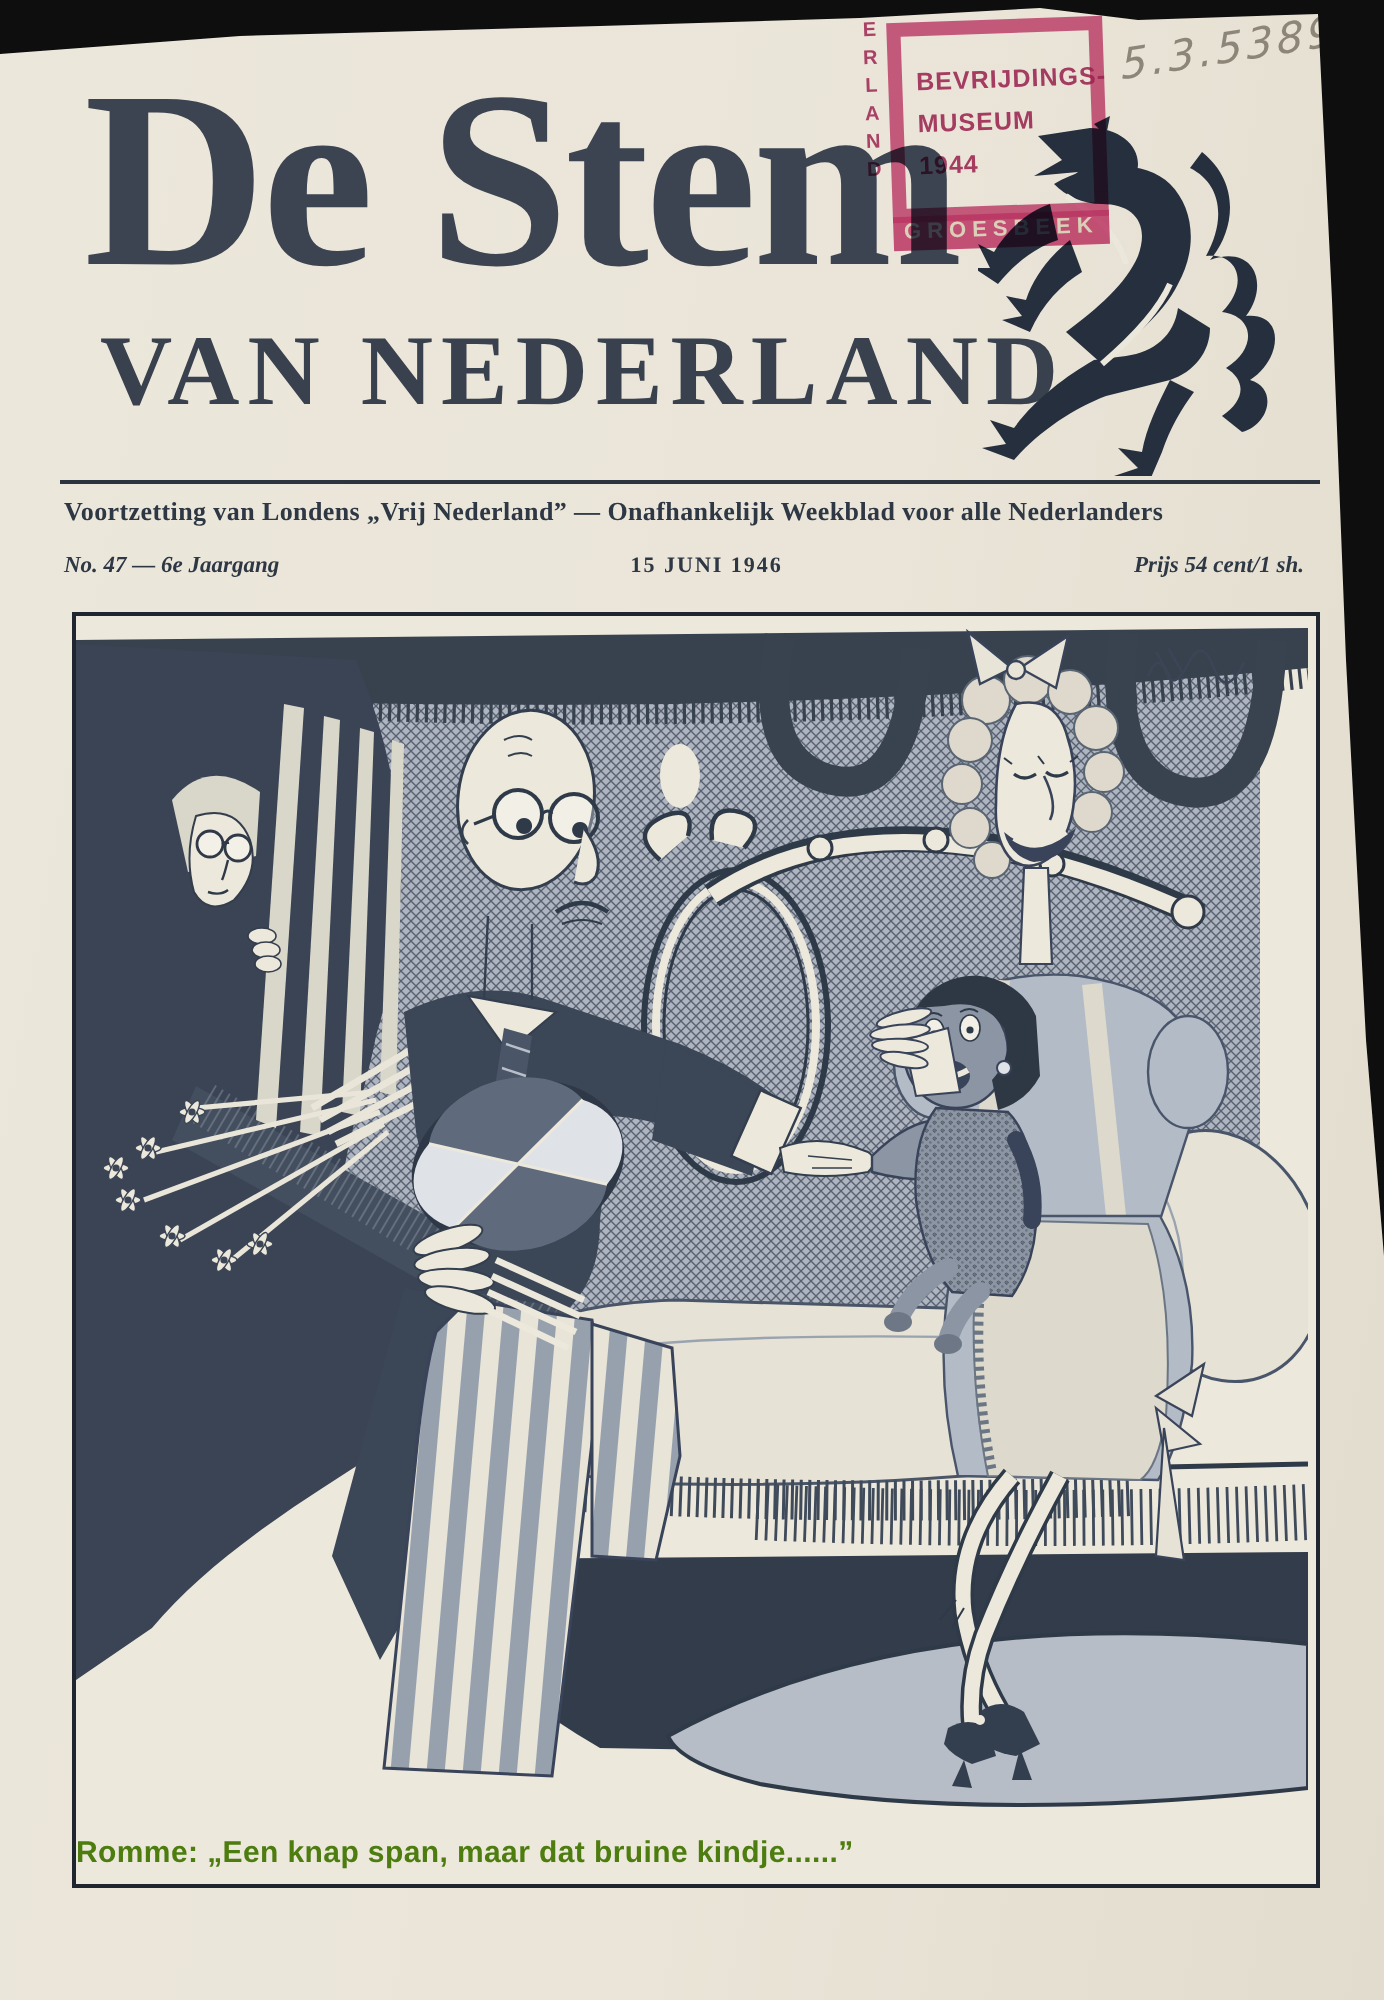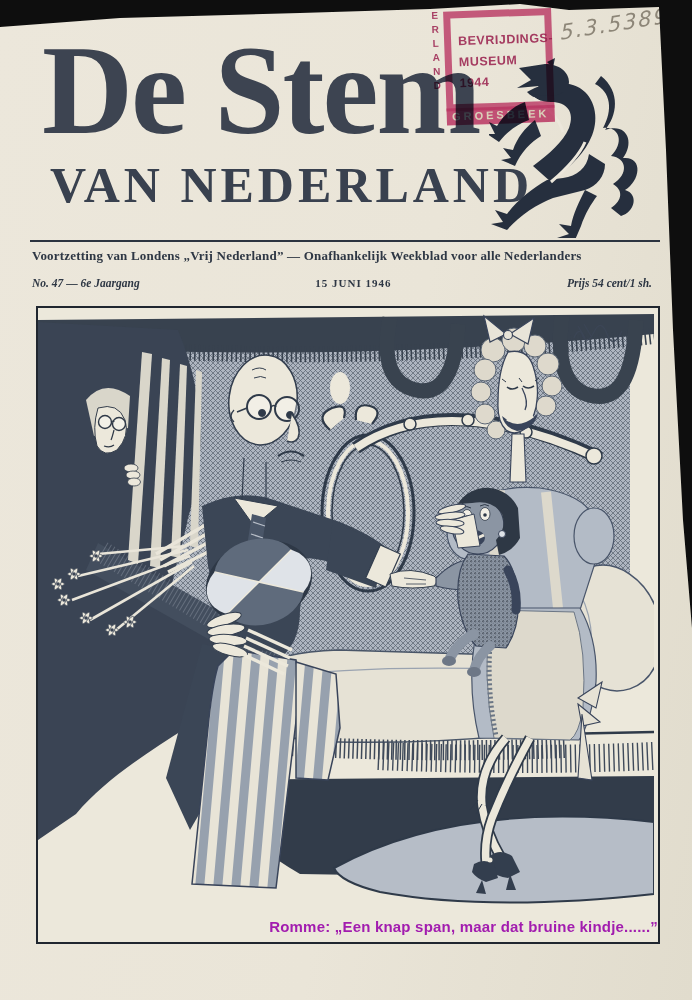--- a/index.html
+++ b/index.html
@@ -32,23 +32,23 @@
   .tagline{position:absolute;left:32px;top:248px;white-space:nowrap;font-size:13px;font-weight:bold;
            color:#2e3744;letter-spacing:.2px;}
   .issueline{position:absolute;left:32px;top:277px;width:620px;display:flex;justify-content:space-between;
              align-items:baseline;color:#2e3744;}
   .issueline .num,.issueline .price{font-size:11.5px;font-weight:bold;font-style:italic;}
   .issueline .date{font-size:11px;font-weight:bold;letter-spacing:1px;}
   
   .cartoon{position:absolute;left:36px;top:306px;width:620px;height:634px;border:2px solid #20262f;
            background:#ece8db;}
   .cartoon svg{position:absolute;left:0;top:0;}
-  .caption{position:absolute;left:0;right:0;bottom:7px;text-align:right;
+  .caption{position:absolute;left:0;right:0;bottom:7px;text-align:left;
            font-family:"Liberation Sans",sans-serif;font-size:15px;font-weight:bold;
-           color:#a21caf;letter-spacing:.2px;}
+           color:#4d7c0f;letter-spacing:.2px;}
 </style>
 </head>
 <body>
 
 <div class="photo">
   <div class="paper">
 
     <div class="title">De Stem</div>
     <div class="subtitle">VAN NEDERLAND</div>
 

